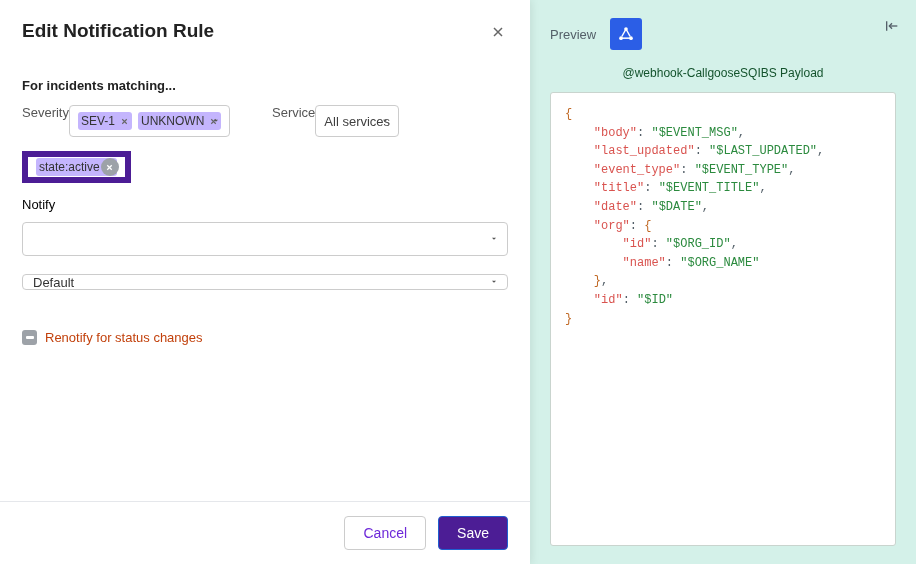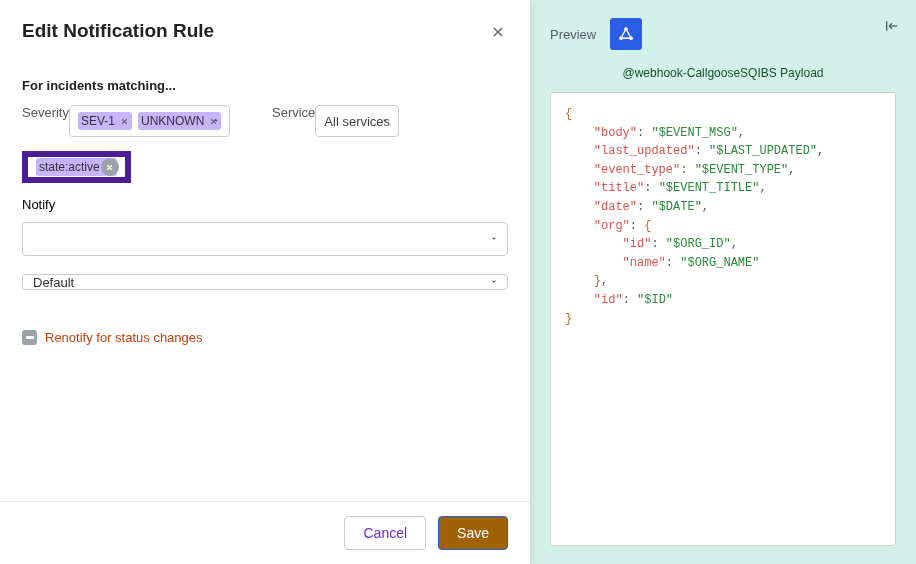--- a/index.html
+++ b/index.html
@@ -192,21 +192,21 @@
     display: inline-flex;
     align-items: center;
     justify-content: center;
   }
   .btn-secondary {
     background: #fff;
     border: 1px solid #ccc;
     color: #6d28d9;
   }
   .btn-primary {
-    background: #a16207;
+    background: #4c1d95;
     border: 1px solid #1f5fd0;
     color: #fff;
     font-weight: 500;
   }
   
   .right {
     flex: 1;
     background: #d4f1e9;
     position: relative;
     padding: 18px 20px;

